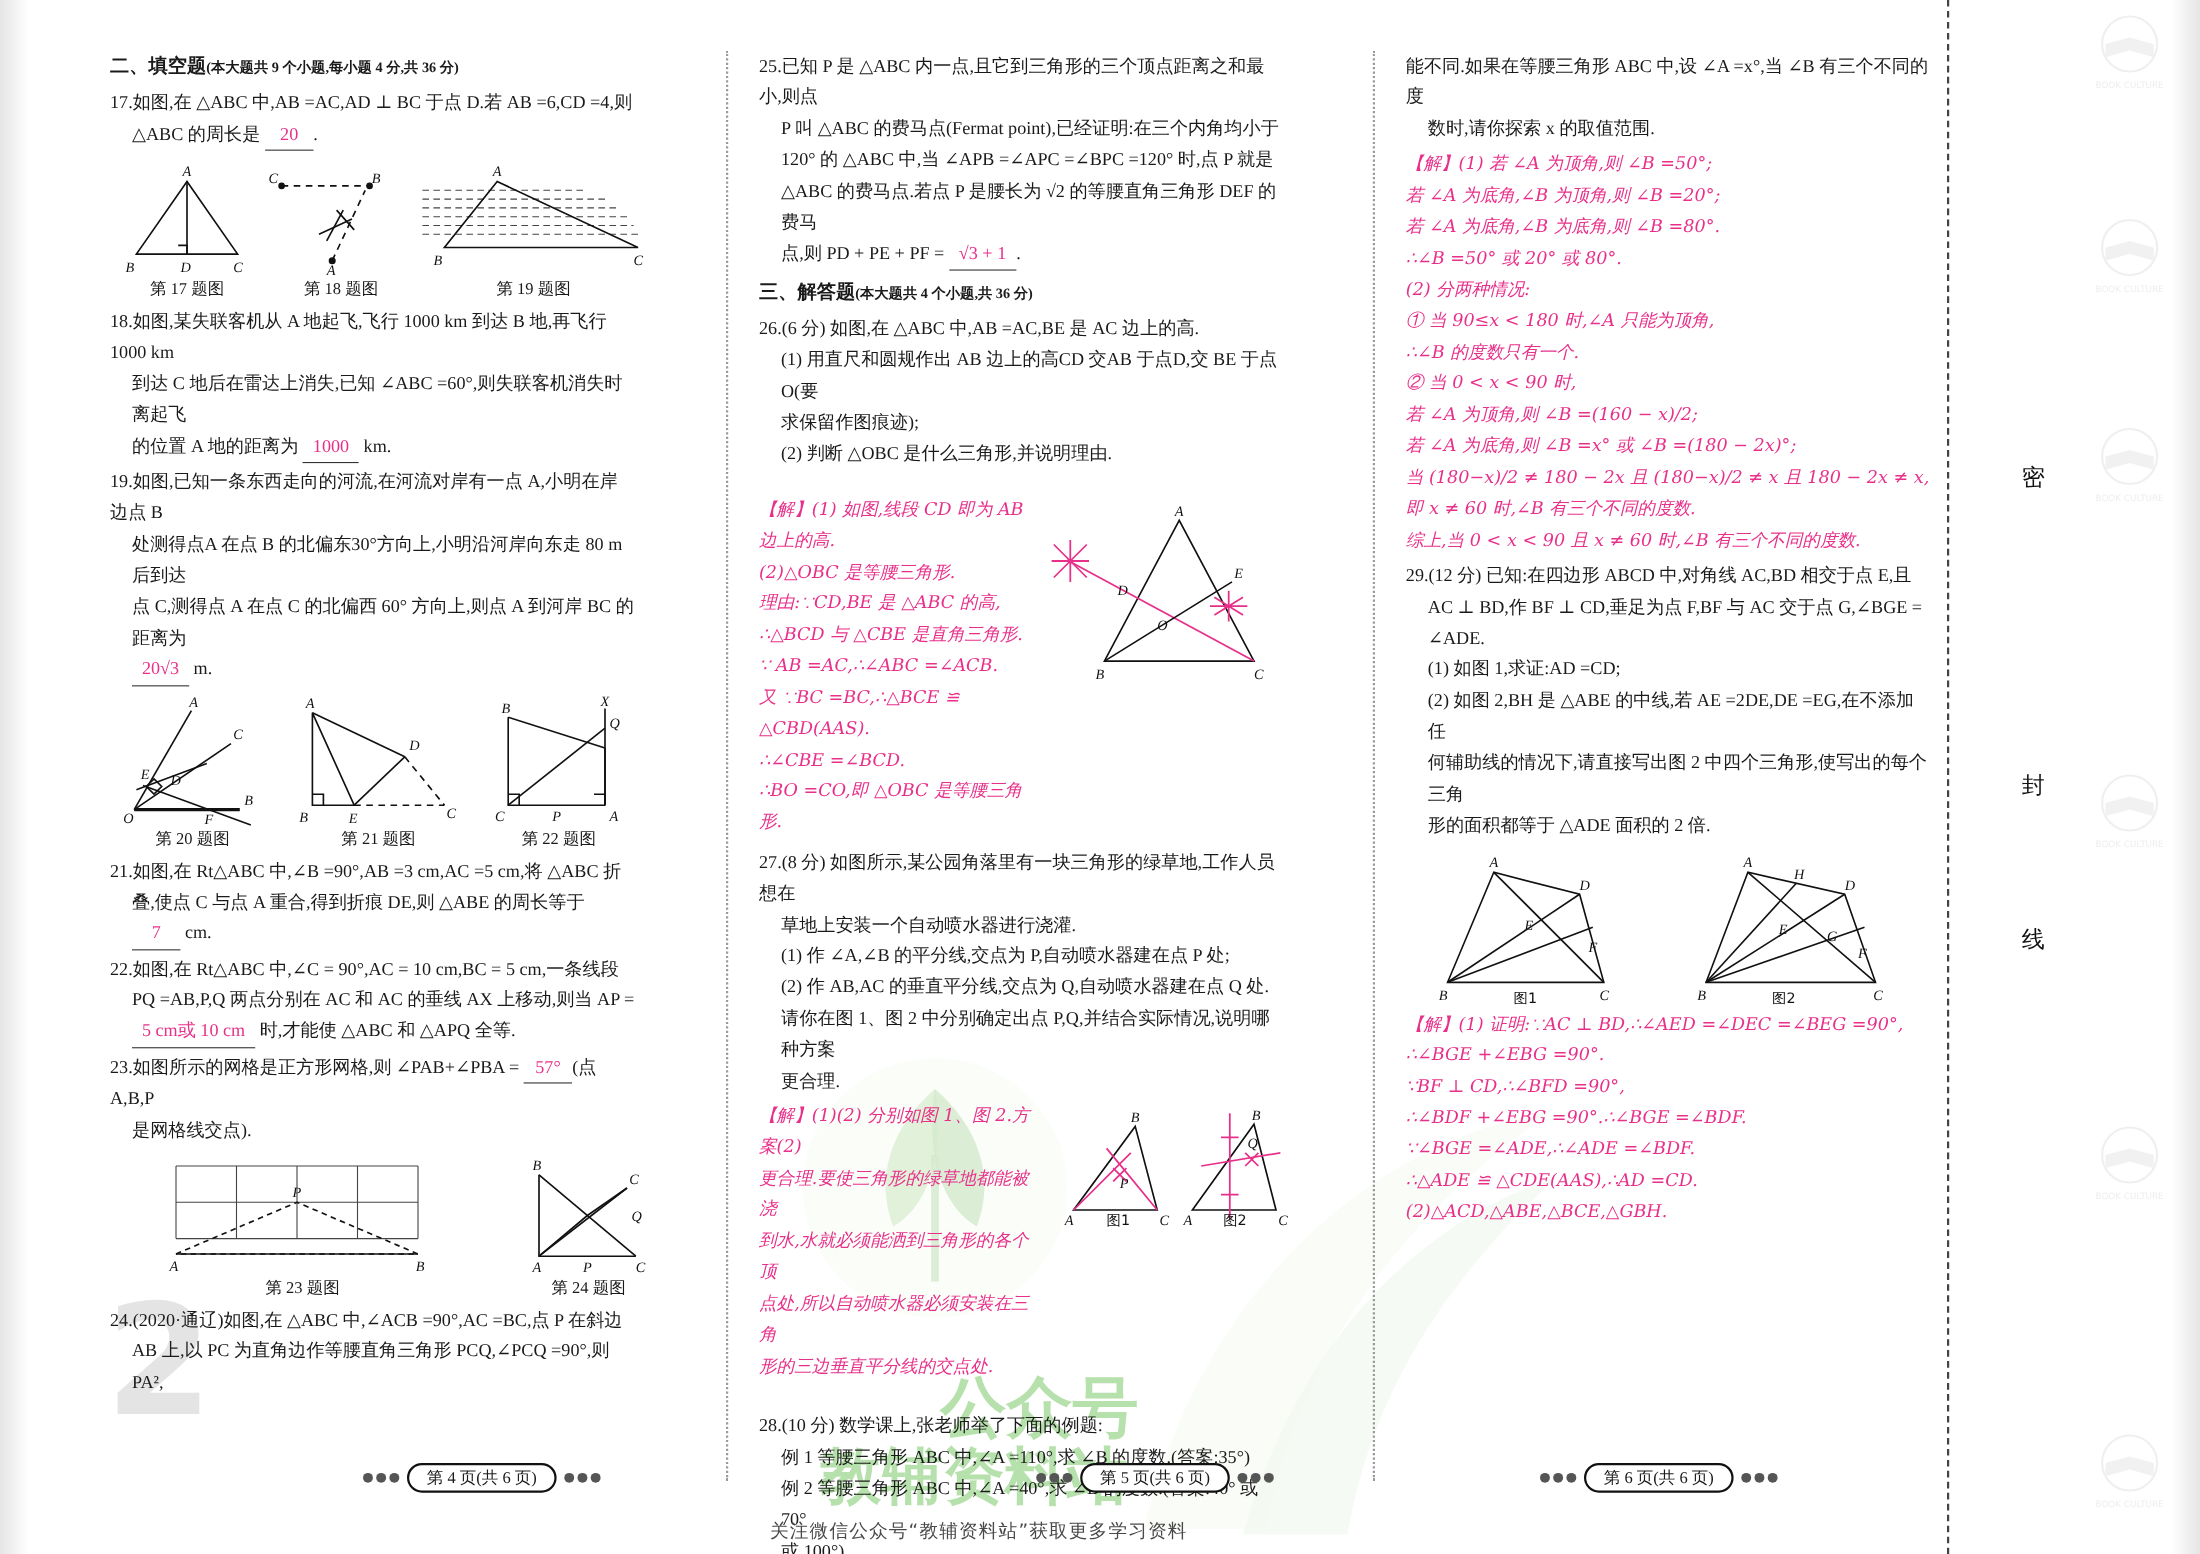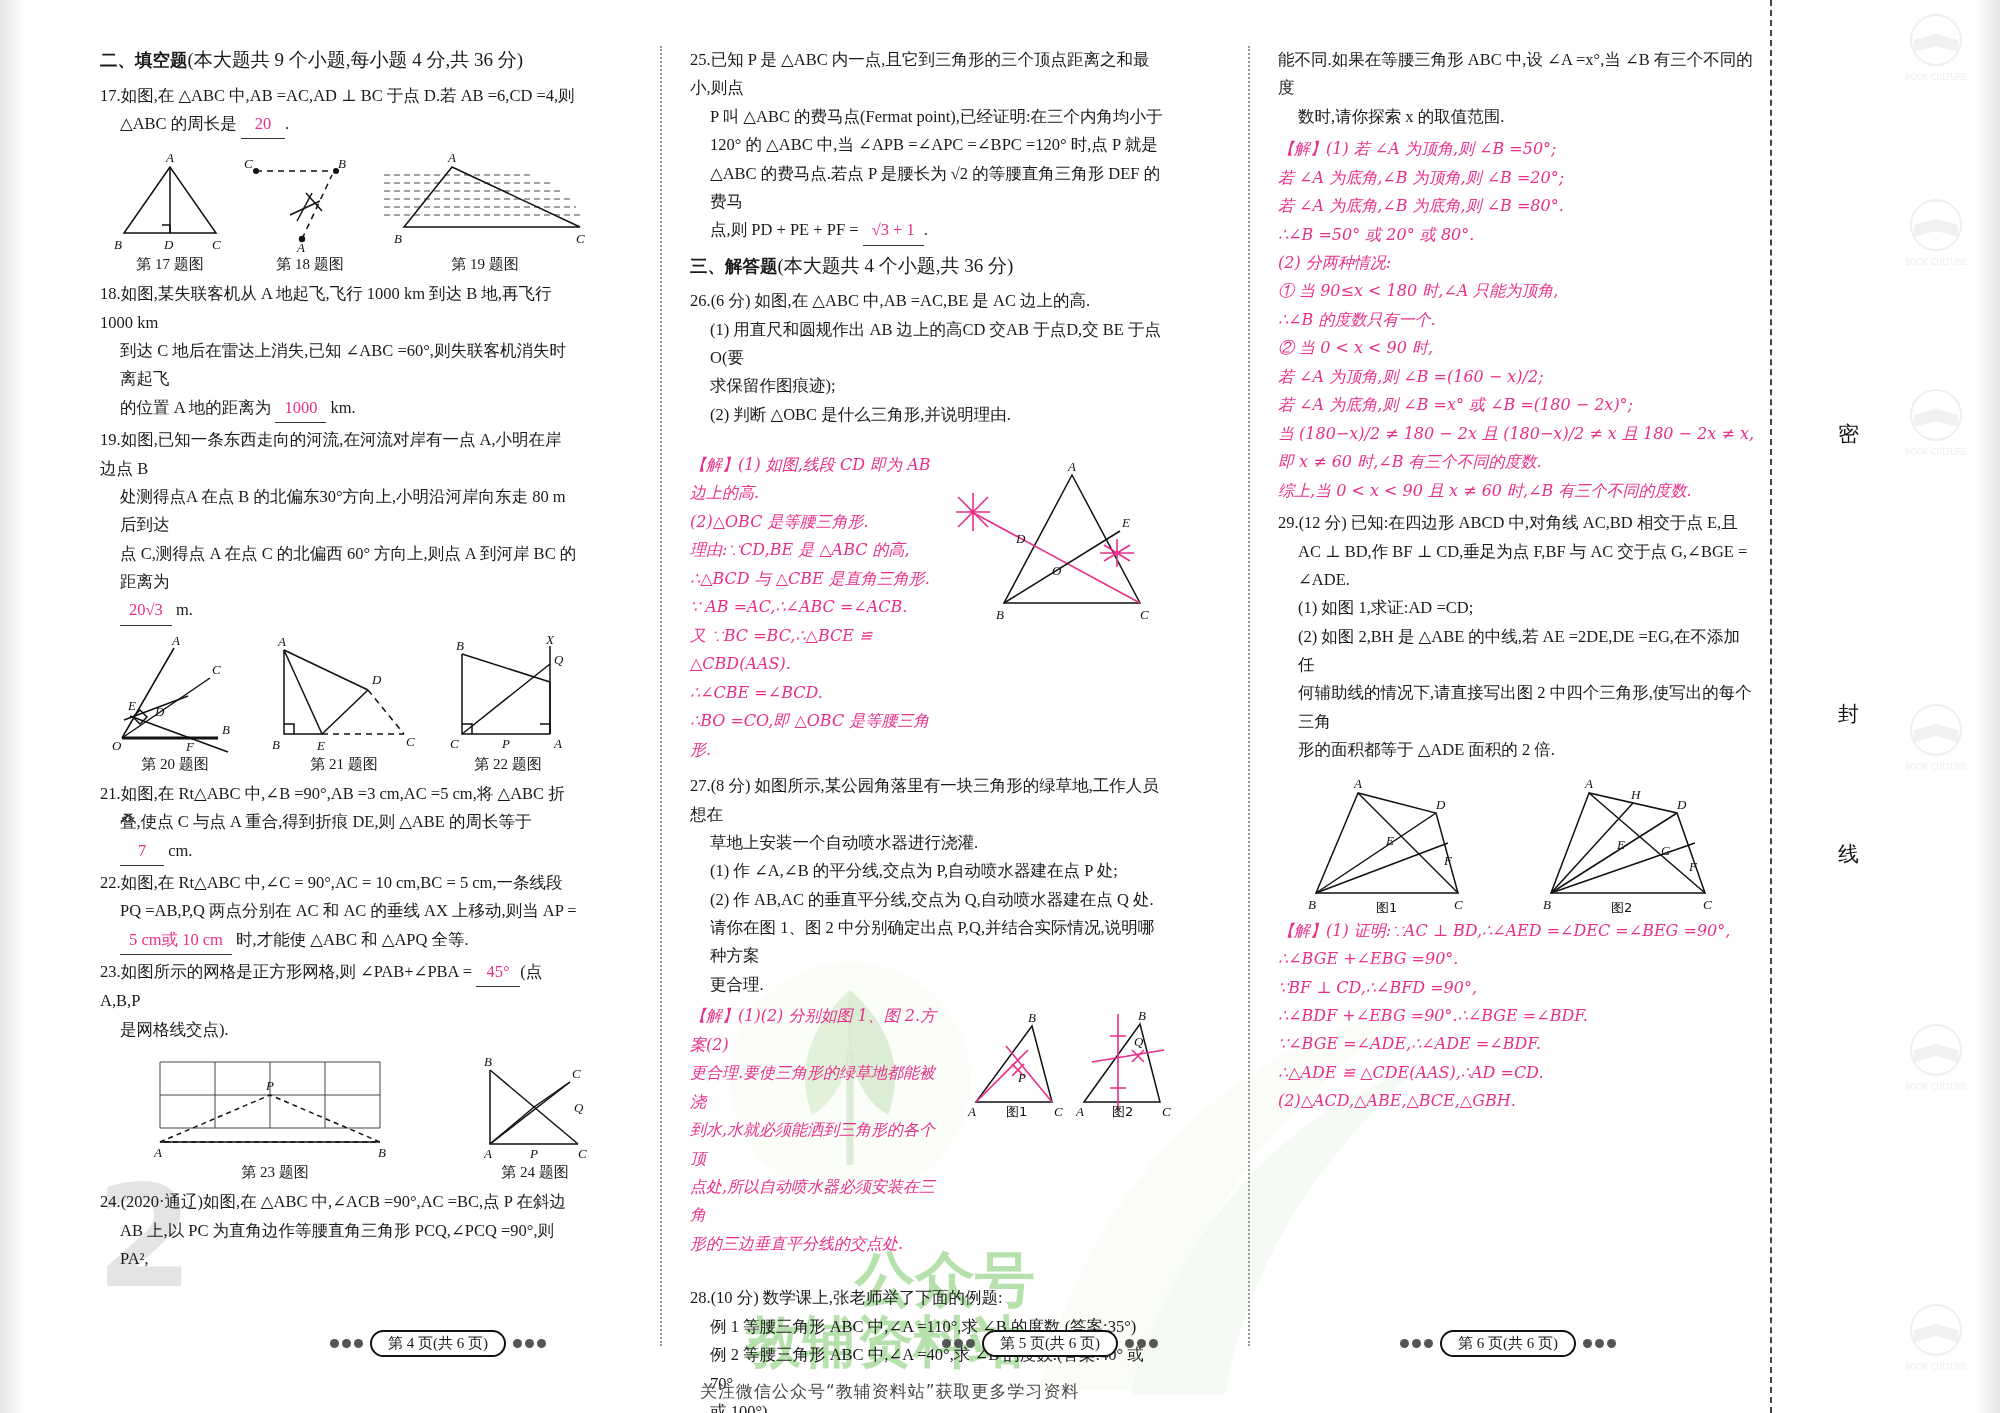--- a/index.html
+++ b/index.html
@@ -24,21 +24,21 @@
   
   .col-sep{position:absolute;top:46px;height:1300px;border-left:2px dotted #9a9a9a;}
 
   
   .col{position:absolute;top:46px;width:478px;}
   #col1{left:100px;}
   #col2{left:690px;}
   #col3{left:1278px;}
 
   .sec-head{font-size:17.5px;font-weight:bold;margin:0 0 7px 0;line-height:1.5;}
-  .sec-head .small{font-size:19px;font-weight:normal;}
+  .sec-head .small{font-size:13px;font-weight:bold;}
 
   .q{font-size:16.5px;line-height:1.72;margin:0 0 3px 0;position:relative;}
   .q .ind{display:block;padding-left:20px;}
   .blank{color:#e8308a;border-bottom:1px solid #333;padding:0 9px;display:inline-block;
          min-width:26px;text-align:center;}
 
   
   .sol{color:#e8308a;font-size:16px;line-height:1.78;font-style:italic;
        font-family:"DejaVu Serif","Liberation Serif",serif;margin:2px 0 4px 0;}
   .sol-blk{margin-top:4px;}
@@ -292,21 +292,21 @@
       <span class="ind">PQ =AB,P,Q 两点分别在 AC 和 AC 的垂线 AX 上移动,则当 AP =</span>
       <span class="ind">
         <span class="blank">5 cm或 10 cm</span>
         <span>时,才能使 △ABC 和 △APQ 全等.</span>
       </span>
     </div>
 
     <div class="q">
       <span>
         <span>23.如图所示的网格是正方形网格,则 ∠PAB+∠PBA =</span>
-        <span class="blank">45°</span><span>(点 A,B,P</span>
+        <span class="blank">57°</span><span>(点 A,B,P</span>
       </span>
       <span class="ind">是网格线交点).</span>
     </div>
 
     <div class="figrow" style="margin-top:8px;justify-content:flex-start;gap:70px;">
       <div class="figbox" style="margin-left:50px;">
         <svg width="250" height="110" viewBox="0 0 250 110">
           <g class="thin">
             <path d="M10 10 H230 M10 43 H230 M10 76 H230"></path>
             <path d="M10 10 V76 M65 10 V76 M120 10 V76 M175 10 V76 M230 10 V76"></path>

